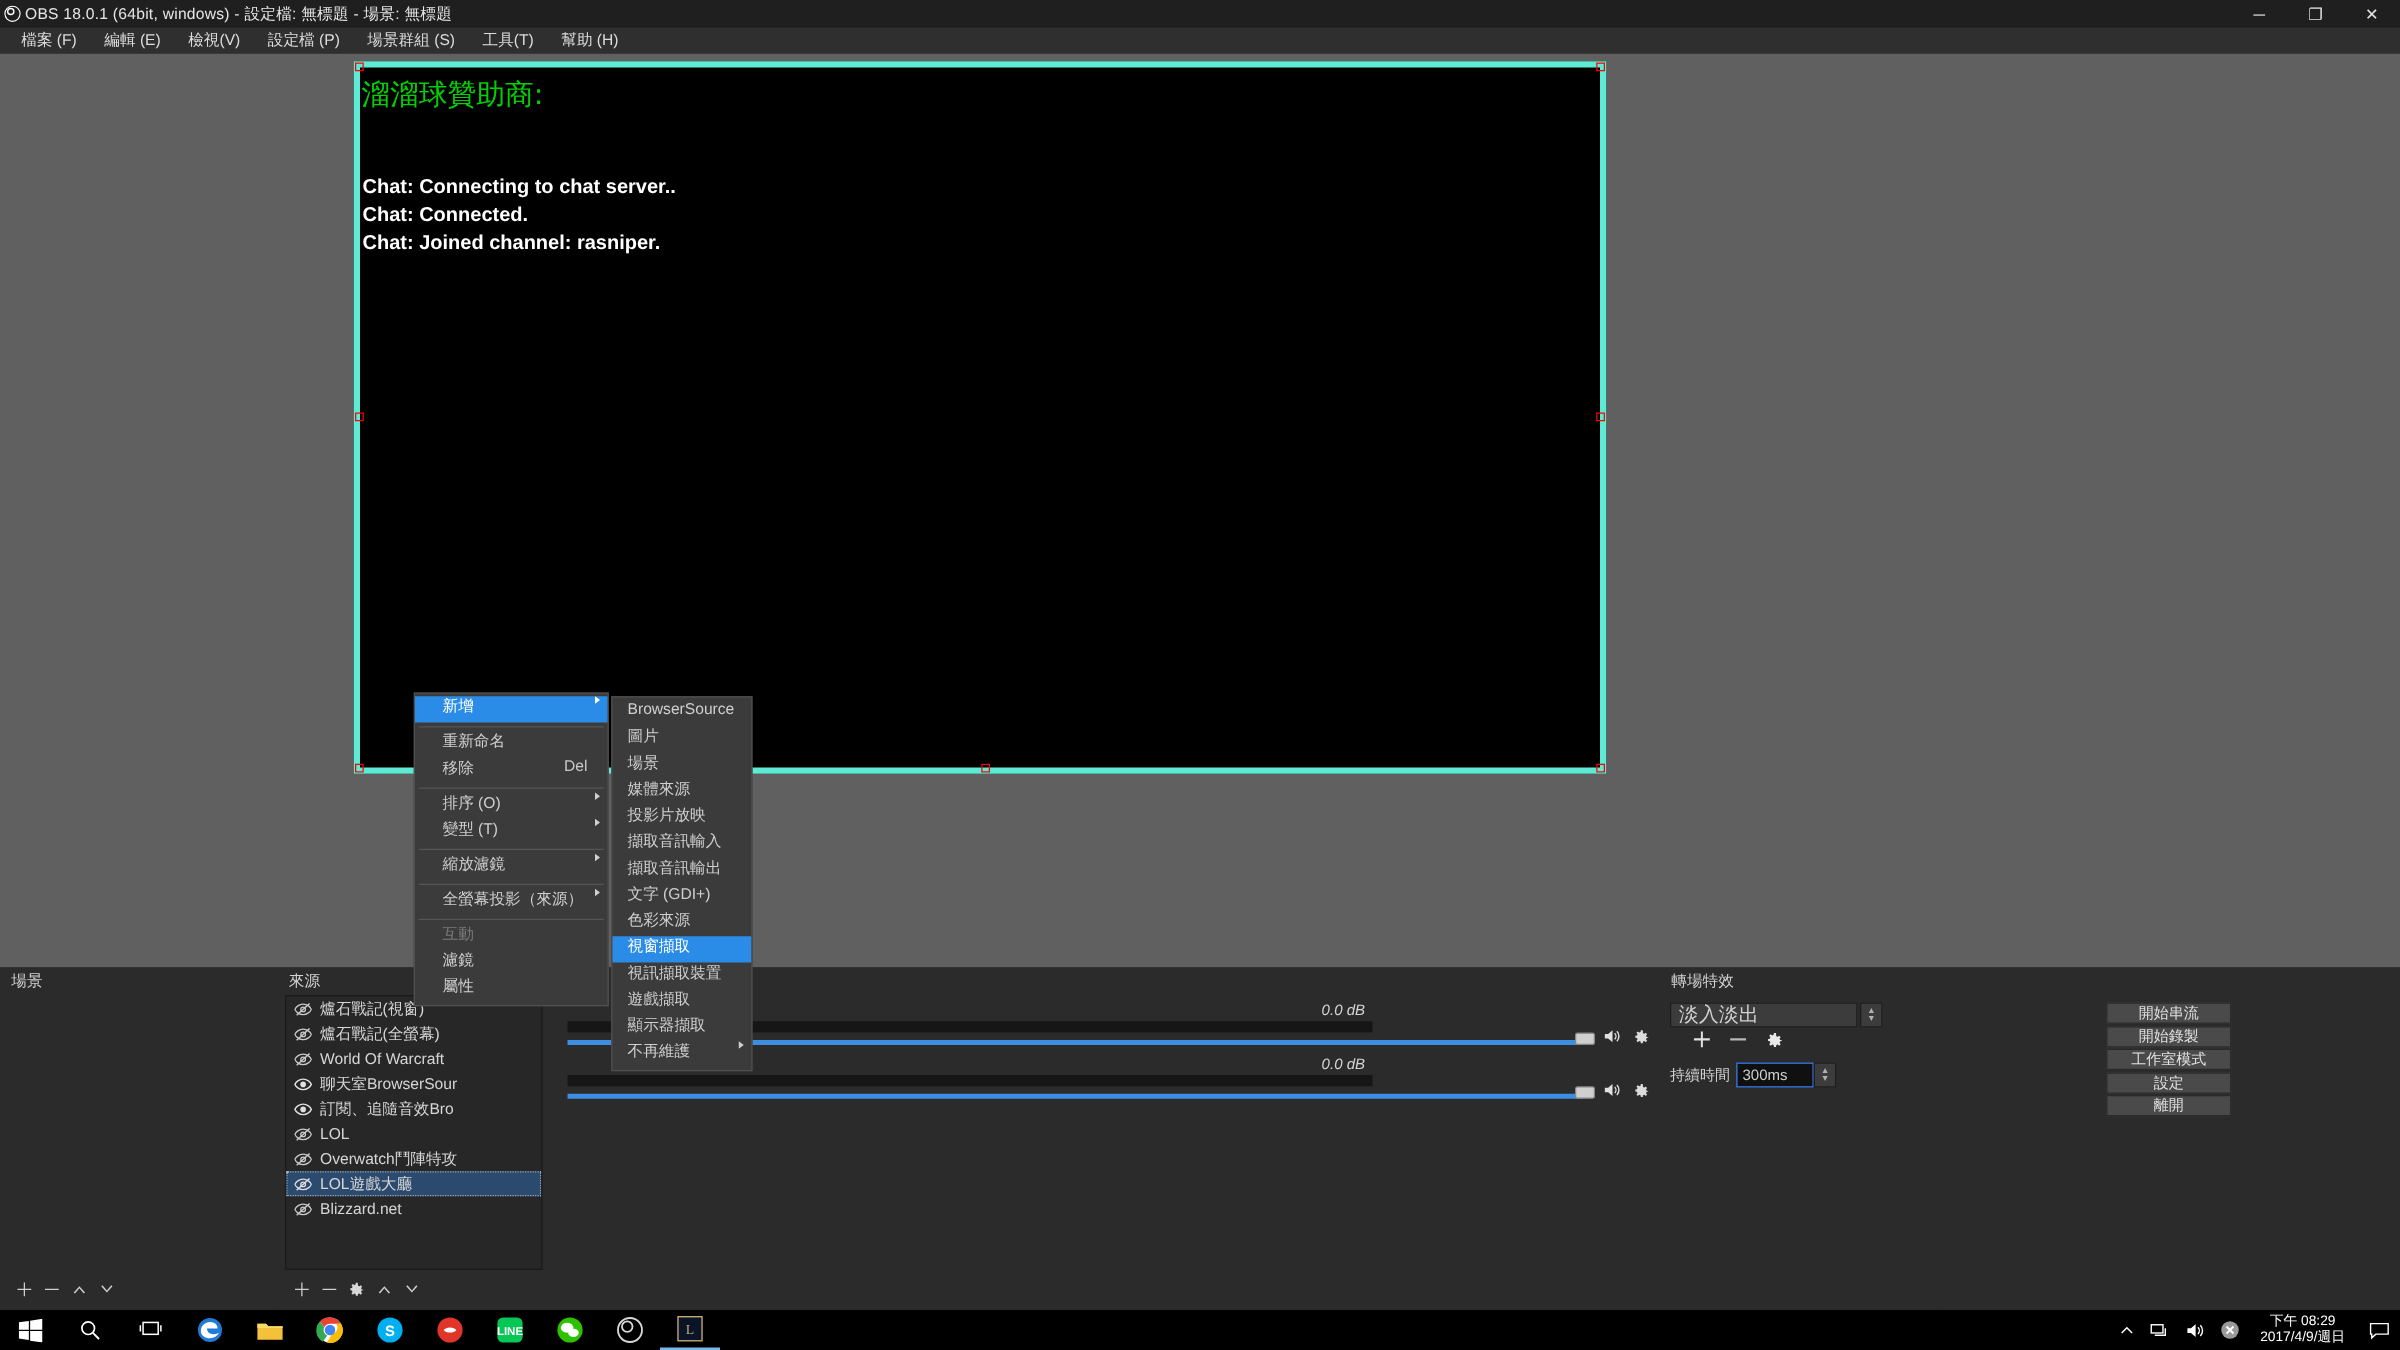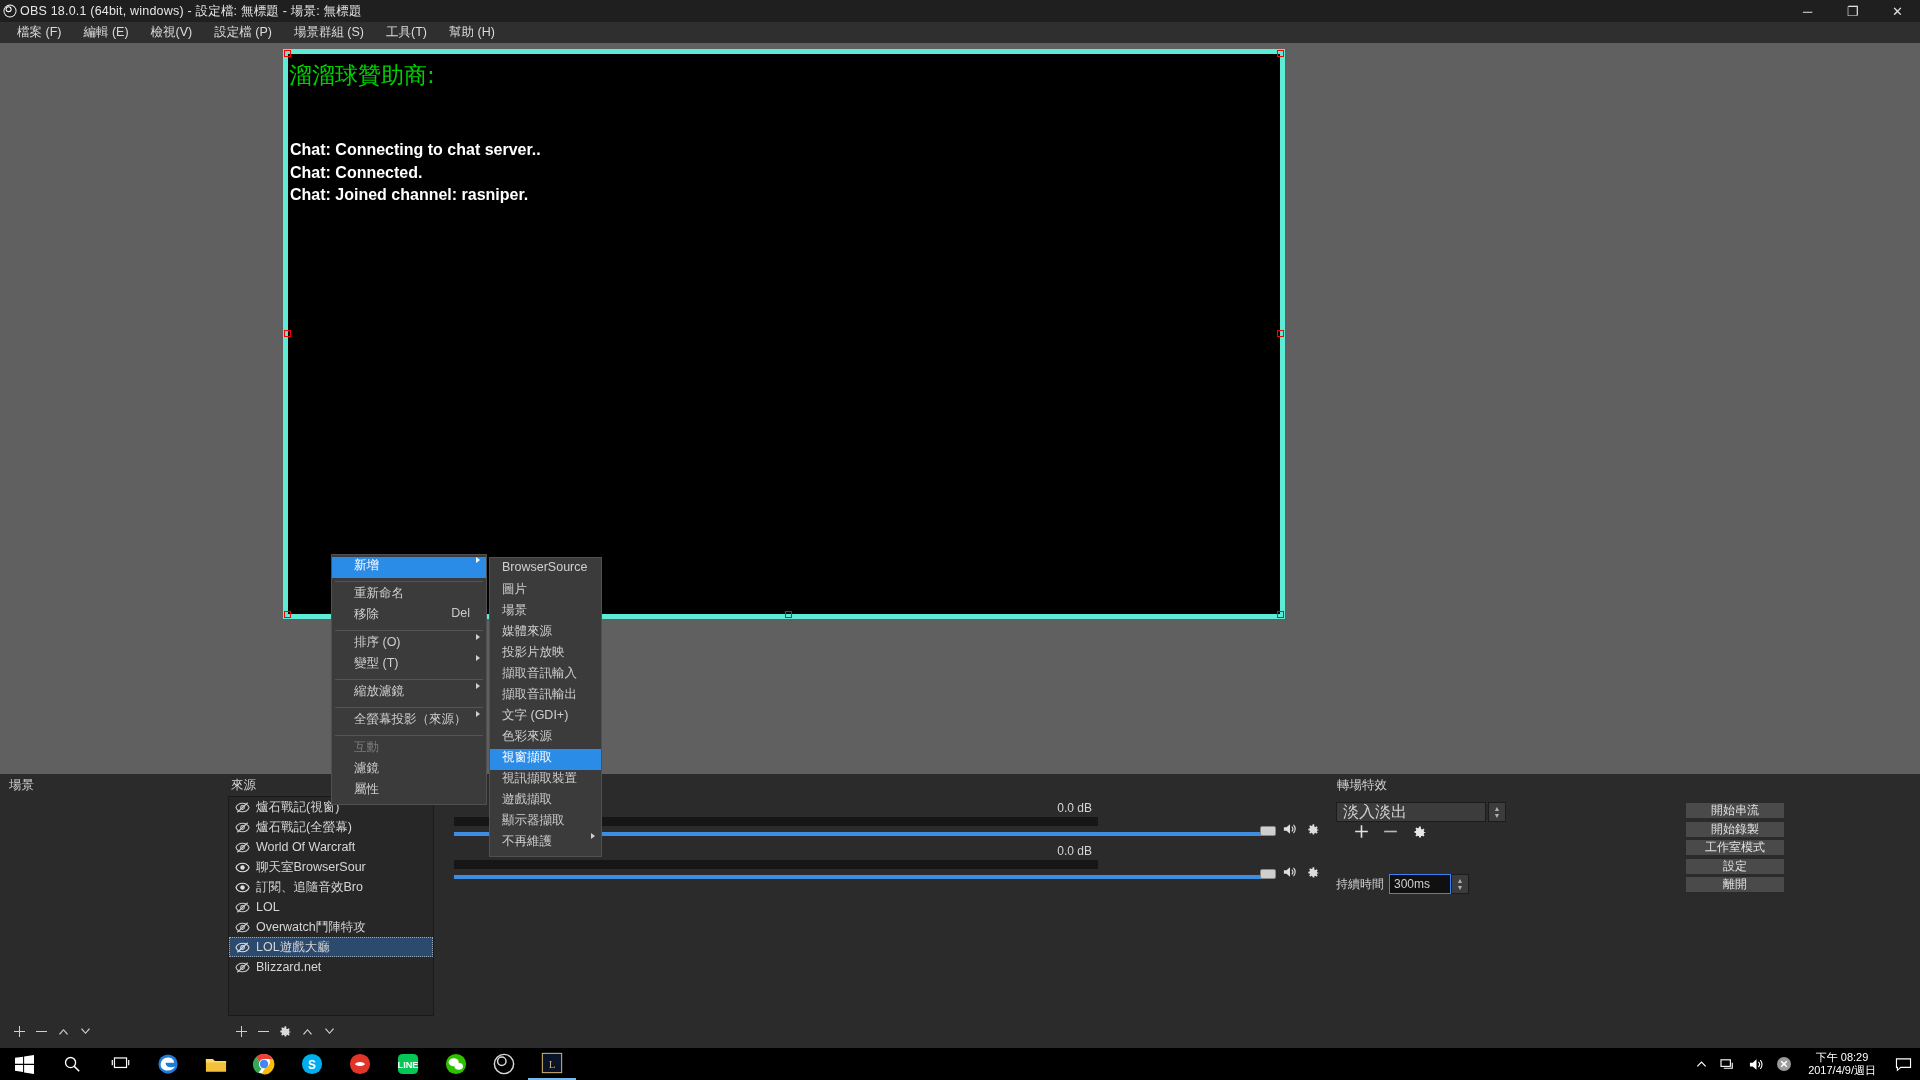--- a/index.html
+++ b/index.html
@@ -86,21 +86,21 @@
     color:#d0d0d0; font-size:15px; line-height:1;
   }
   .tbtn svg { display:block; }
   
   #dock-scenes { width:222px; }
   
   #dock-sources { width:222px; }
   #dock-sources .listbox { left:6px; right:10px; }
   
   #dock-mixer { width:884px; }
-  .mixrow { position:relative; height:41px; }
+  .mixrow { position:relative; height:41px;font-style:italic; }
   .mix-name {
     position:absolute; left:10px; top:3px; font-size:12px; color:#d6d6d6;
   }
   .mix-db {
     position:absolute; right:236px; top:3px; font-size:12px; color:#d6d6d6;
   }
   .meter {
     position:absolute; left:10px; top:19px; height:9px; right:230px;
     background:#161616;
   }
@@ -119,21 +119,21 @@
   .combo {
     position:absolute; left:8px; top:6px; width:150px; height:20px;
     background:#3c3c3c; border:1px solid #1c1c1c; display:flex; align-items:center;
   }
   .combo span { padding-left:6px; font-size:16px; color:#d0d0d0; }
   .spin {
     position:absolute; width:18px; height:20px; background:#3c3c3c;
     border:1px solid #1c1c1c; display:flex; flex-direction:column;
     align-items:center; justify-content:center; color:#b0b0b0; font-size:7px; line-height:7px;
   }
-  .durrow { position:absolute; left:8px; top:54px; display:flex; align-items:center;margin-top:24px; }
+  .durrow { position:absolute; left:8px; top:54px; display:flex; align-items:center; }
   .durlabel { font-size:12px; color:#d0d0d0; margin-right:5px; }
   .durfield {
     width:62px; height:20px; background:#101010; border:1px solid #3b82f6;
     font-size:12px; color:#cfcfcf; padding-left:4px; line-height:18px;
   }
   .transbtns { position:absolute; left:26px; top:28px; display:flex; gap:14px; align-items:center; }
   
   #dock-controls { width:auto; flex:1; }
   .ctrlbtn {
     width:100px; height:17px; margin:0 auto 1.5px auto;

